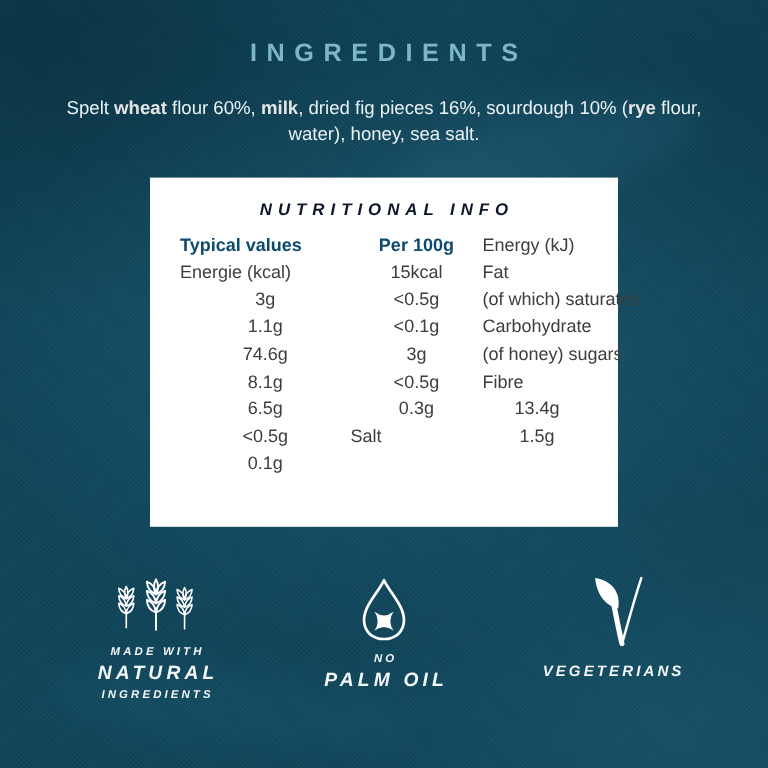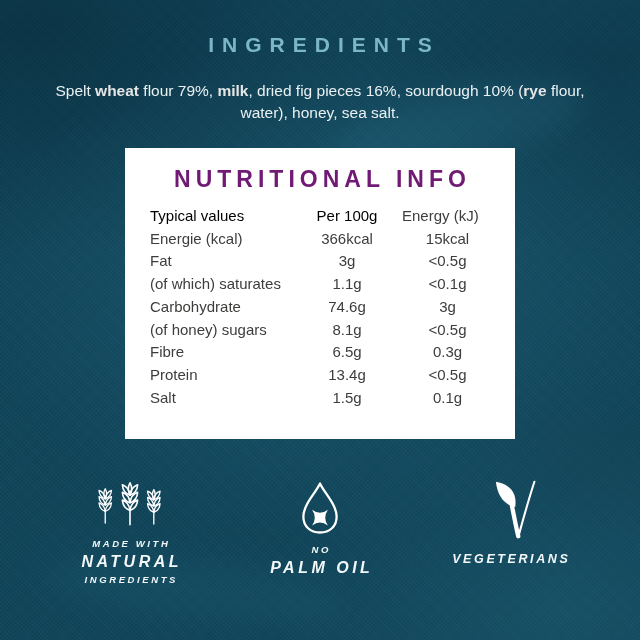--- a/index.html
+++ b/index.html
@@ -43,36 +43,37 @@
 
   .nutrition-card {
     position: absolute; left: 125px; top: 148px;
     width: 390px; height: 291px;
     background: #ffffff;
     box-sizing: border-box;
   }
   .nutrition-title {
     margin-top: 18px;
     text-align: center;
-    font-size: 23px; font-weight: bold;
+    font-size: 14px; font-weight: bold;
     letter-spacing: 5px; text-indent: 5px;
-    color: #701a75;
+    color: #0f172a;
+    font-style: italic;
   }
   .nutrition-table {
     margin: 12px 22px 0 25px;
     display: grid;
     grid-template-columns: 142px 110px 91px;
   }
   .nutrition-table .cell {
     font-size: 15px;
     line-height: 22.7px;
     color: #3d3d3c;
     white-space: nowrap;
   }
-  .nutrition-table .cell.head { font-weight: normal; color: #000000; }
+  .nutrition-table .cell.head { font-weight: bold; color: #0c4a6e; }
   .nutrition-table .col0 { text-align: left; }
   .nutrition-table .col1, .nutrition-table .col2 { text-align: center; }
 
   .badges {
     position: absolute; top: 466px; left: 35px; right: 35px;
     display: flex; justify-content: flex-end; font-style: italic;
   }
   .badge { width: 190px; text-align: center; color: #f2f7f8; }
   .icon-wrap { display: flex; align-items: flex-end; justify-content: center; }
   .badge-natural    .icon-wrap { height: 62px; }
@@ -89,47 +90,45 @@
 </head>
 <body>
 
 <div class="bg">
   <div class="brush b1"></div>
   <div class="brush b2"></div>
   <div class="brush b3"></div>
 </div>
 
 <div class="ingredients-title">INGREDIENTS</div>
-<p class="ingredients-text"><span>Spelt </span><b>wheat</b><span> flour 79%, </span><b>milk</b><span>, dried fig pieces 16%, sourdough 10% (</span><b>rye</b><span> flour, wa­ter), honey, sea salt.</span></p>
+<p class="ingredients-text"><span>Spelt </span><b>wheat</b><span> flour 60%, </span><b>milk</b><span>, dried fig pieces 16%, sourdough 10% (</span><b>rye</b><span> flour, wa­ter), honey, sea salt.</span></p>
 
 <div class="nutrition-card">
   <div class="nutrition-title">NUTRITIONAL INFO</div>
   <div class="nutrition-table">
       <div class="cell col0 head">Typical values</div>
       <div class="cell col1 head">Per 100g</div>
       <div class="cell col0">Energy (kJ)</div>
       <div class="cell col0">Energie (kcal)</div>
-      <div class="cell col1">366kcal</div>
       <div class="cell col2">15kcal</div>
       <div class="cell col0">Fat</div>
       <div class="cell col1">3g</div>
       <div class="cell col2">&lt;0.5g</div>
       <div class="cell col0">(of which) saturates</div>
       <div class="cell col1">1.1g</div>
       <div class="cell col2">&lt;0.1g</div>
       <div class="cell col0">Carbohydrate</div>
       <div class="cell col1">74.6g</div>
       <div class="cell col2">3g</div>
       <div class="cell col0">(of honey) sugars</div>
       <div class="cell col1">8.1g</div>
       <div class="cell col2">&lt;0.5g</div>
       <div class="cell col0">Fibre</div>
       <div class="cell col1">6.5g</div>
       <div class="cell col2">0.3g</div>
-      <div class="cell col0">Protein</div>
       <div class="cell col1">13.4g</div>
       <div class="cell col2">&lt;0.5g</div>
       <div class="cell col0">Salt</div>
       <div class="cell col1">1.5g</div>
       <div class="cell col2">0.1g</div>
     </div>
 </div>
 
 <div class="badges">
 

